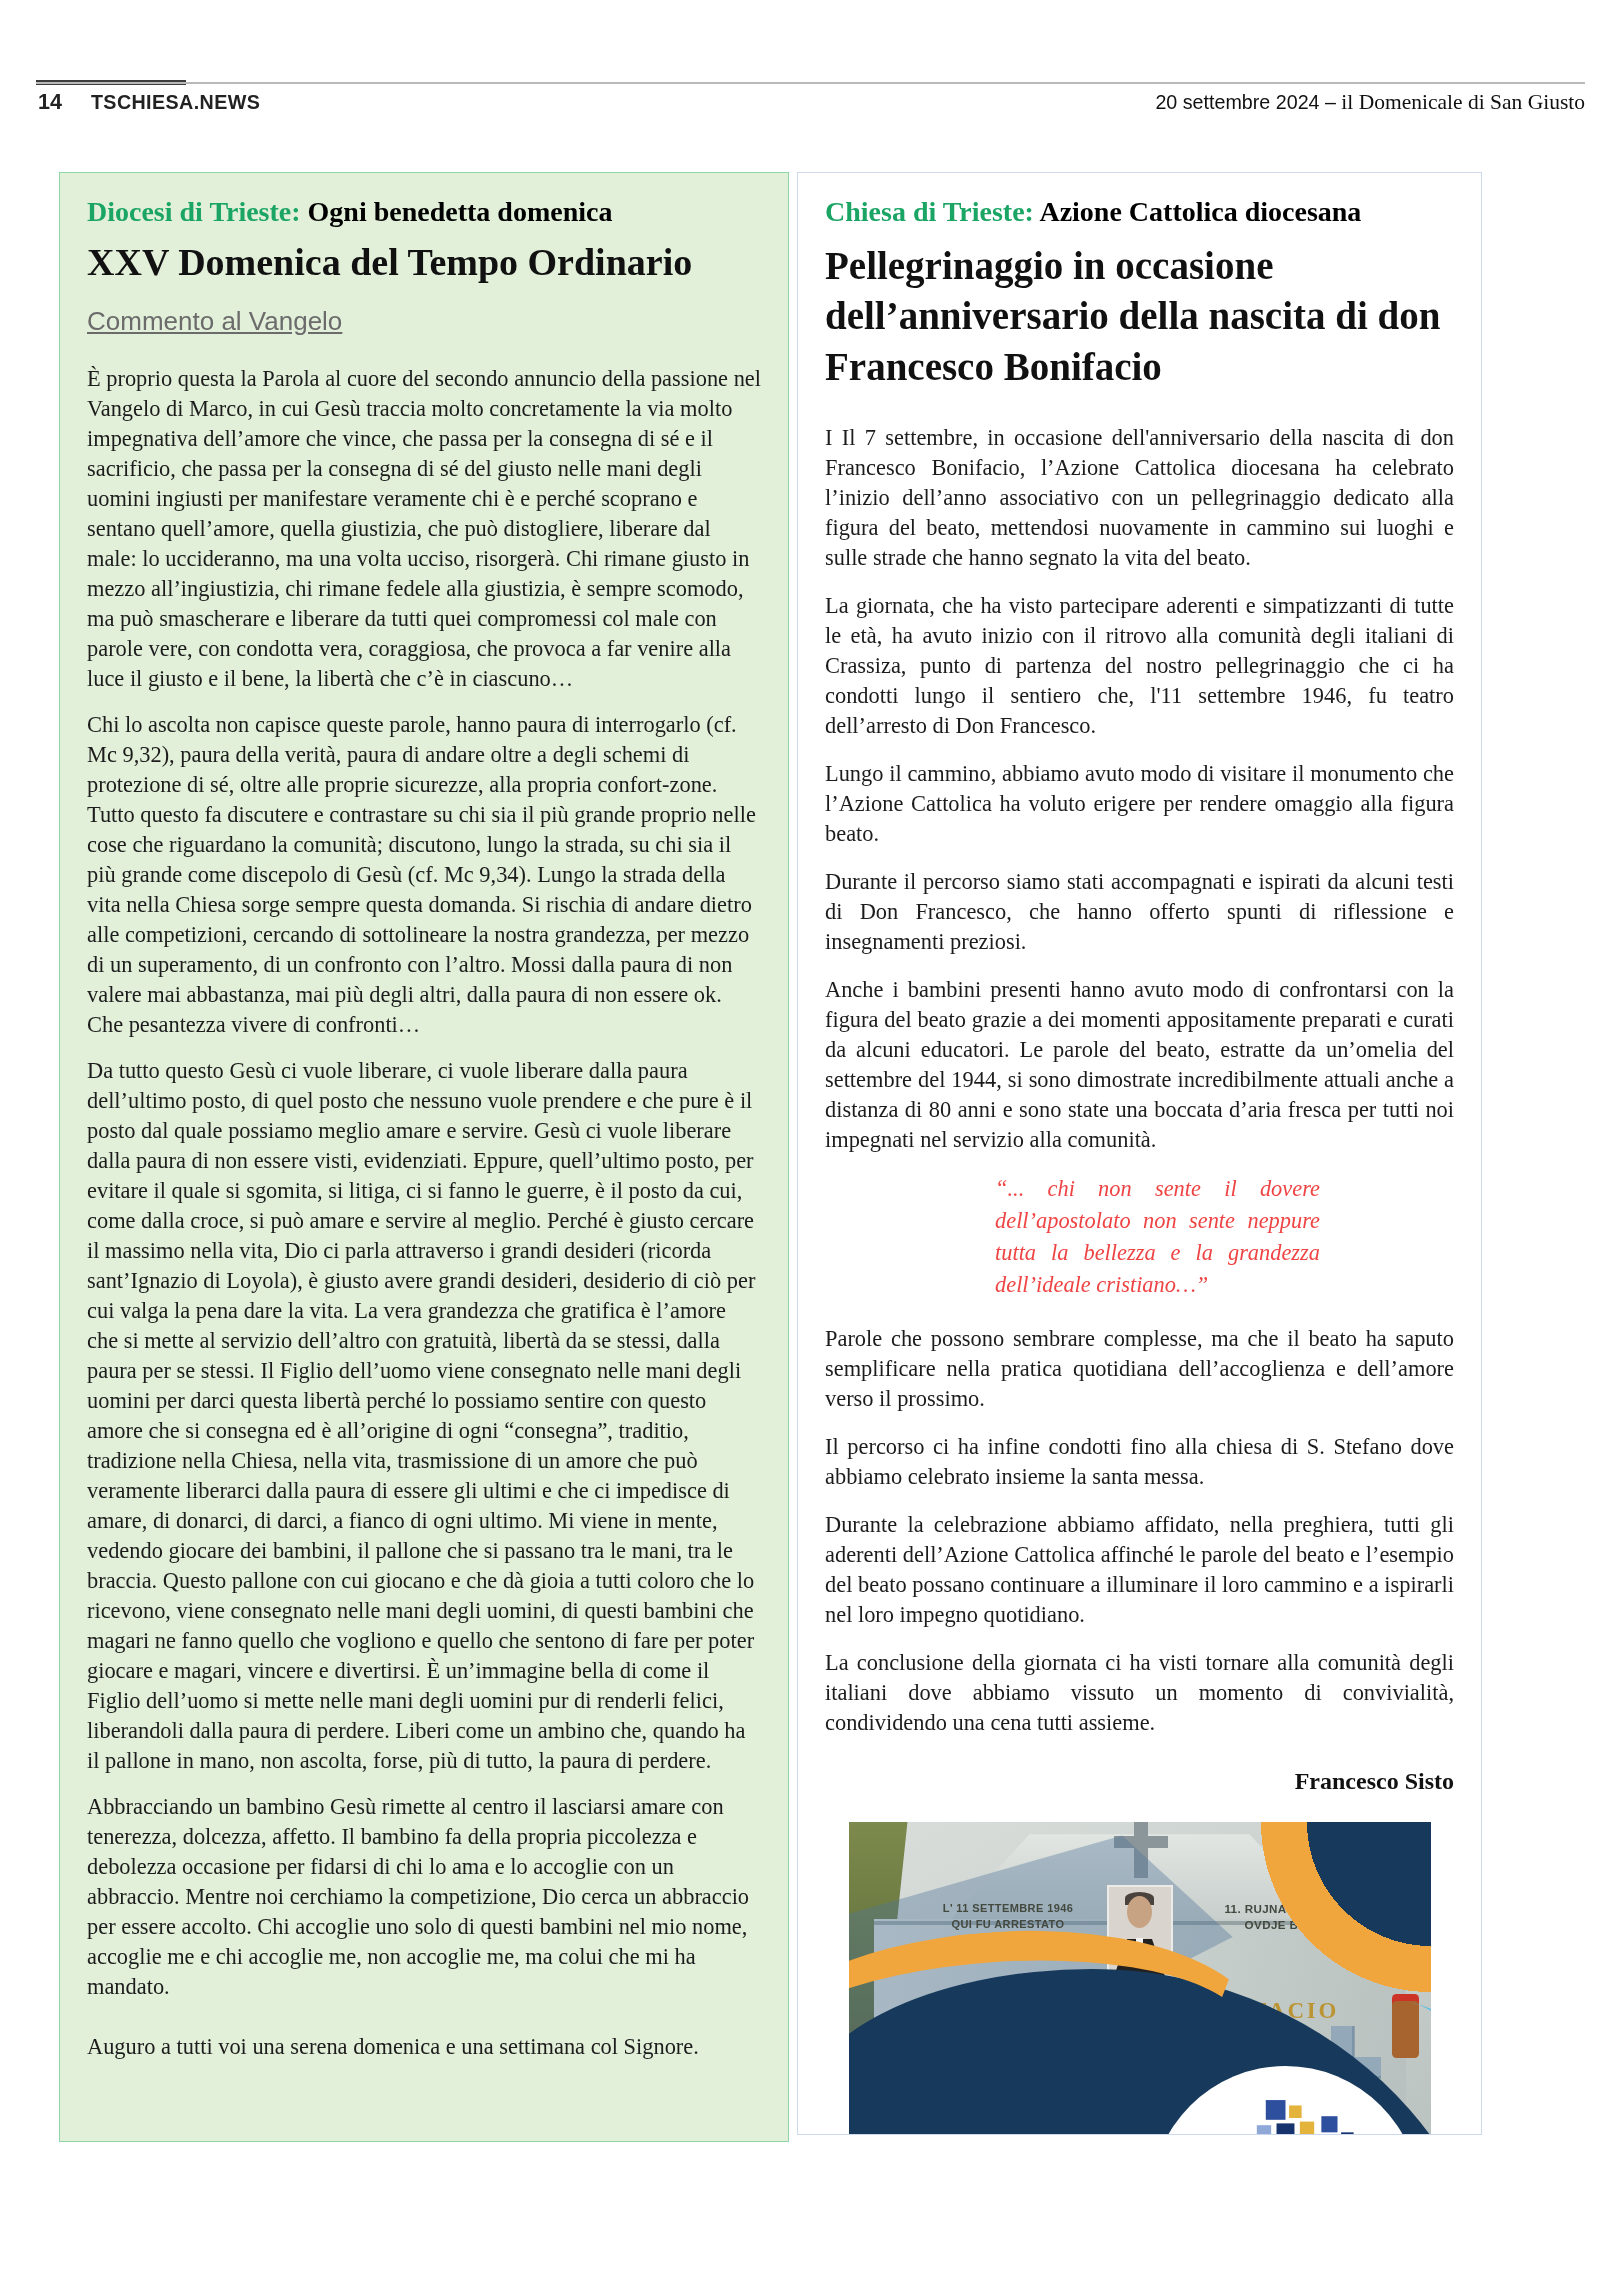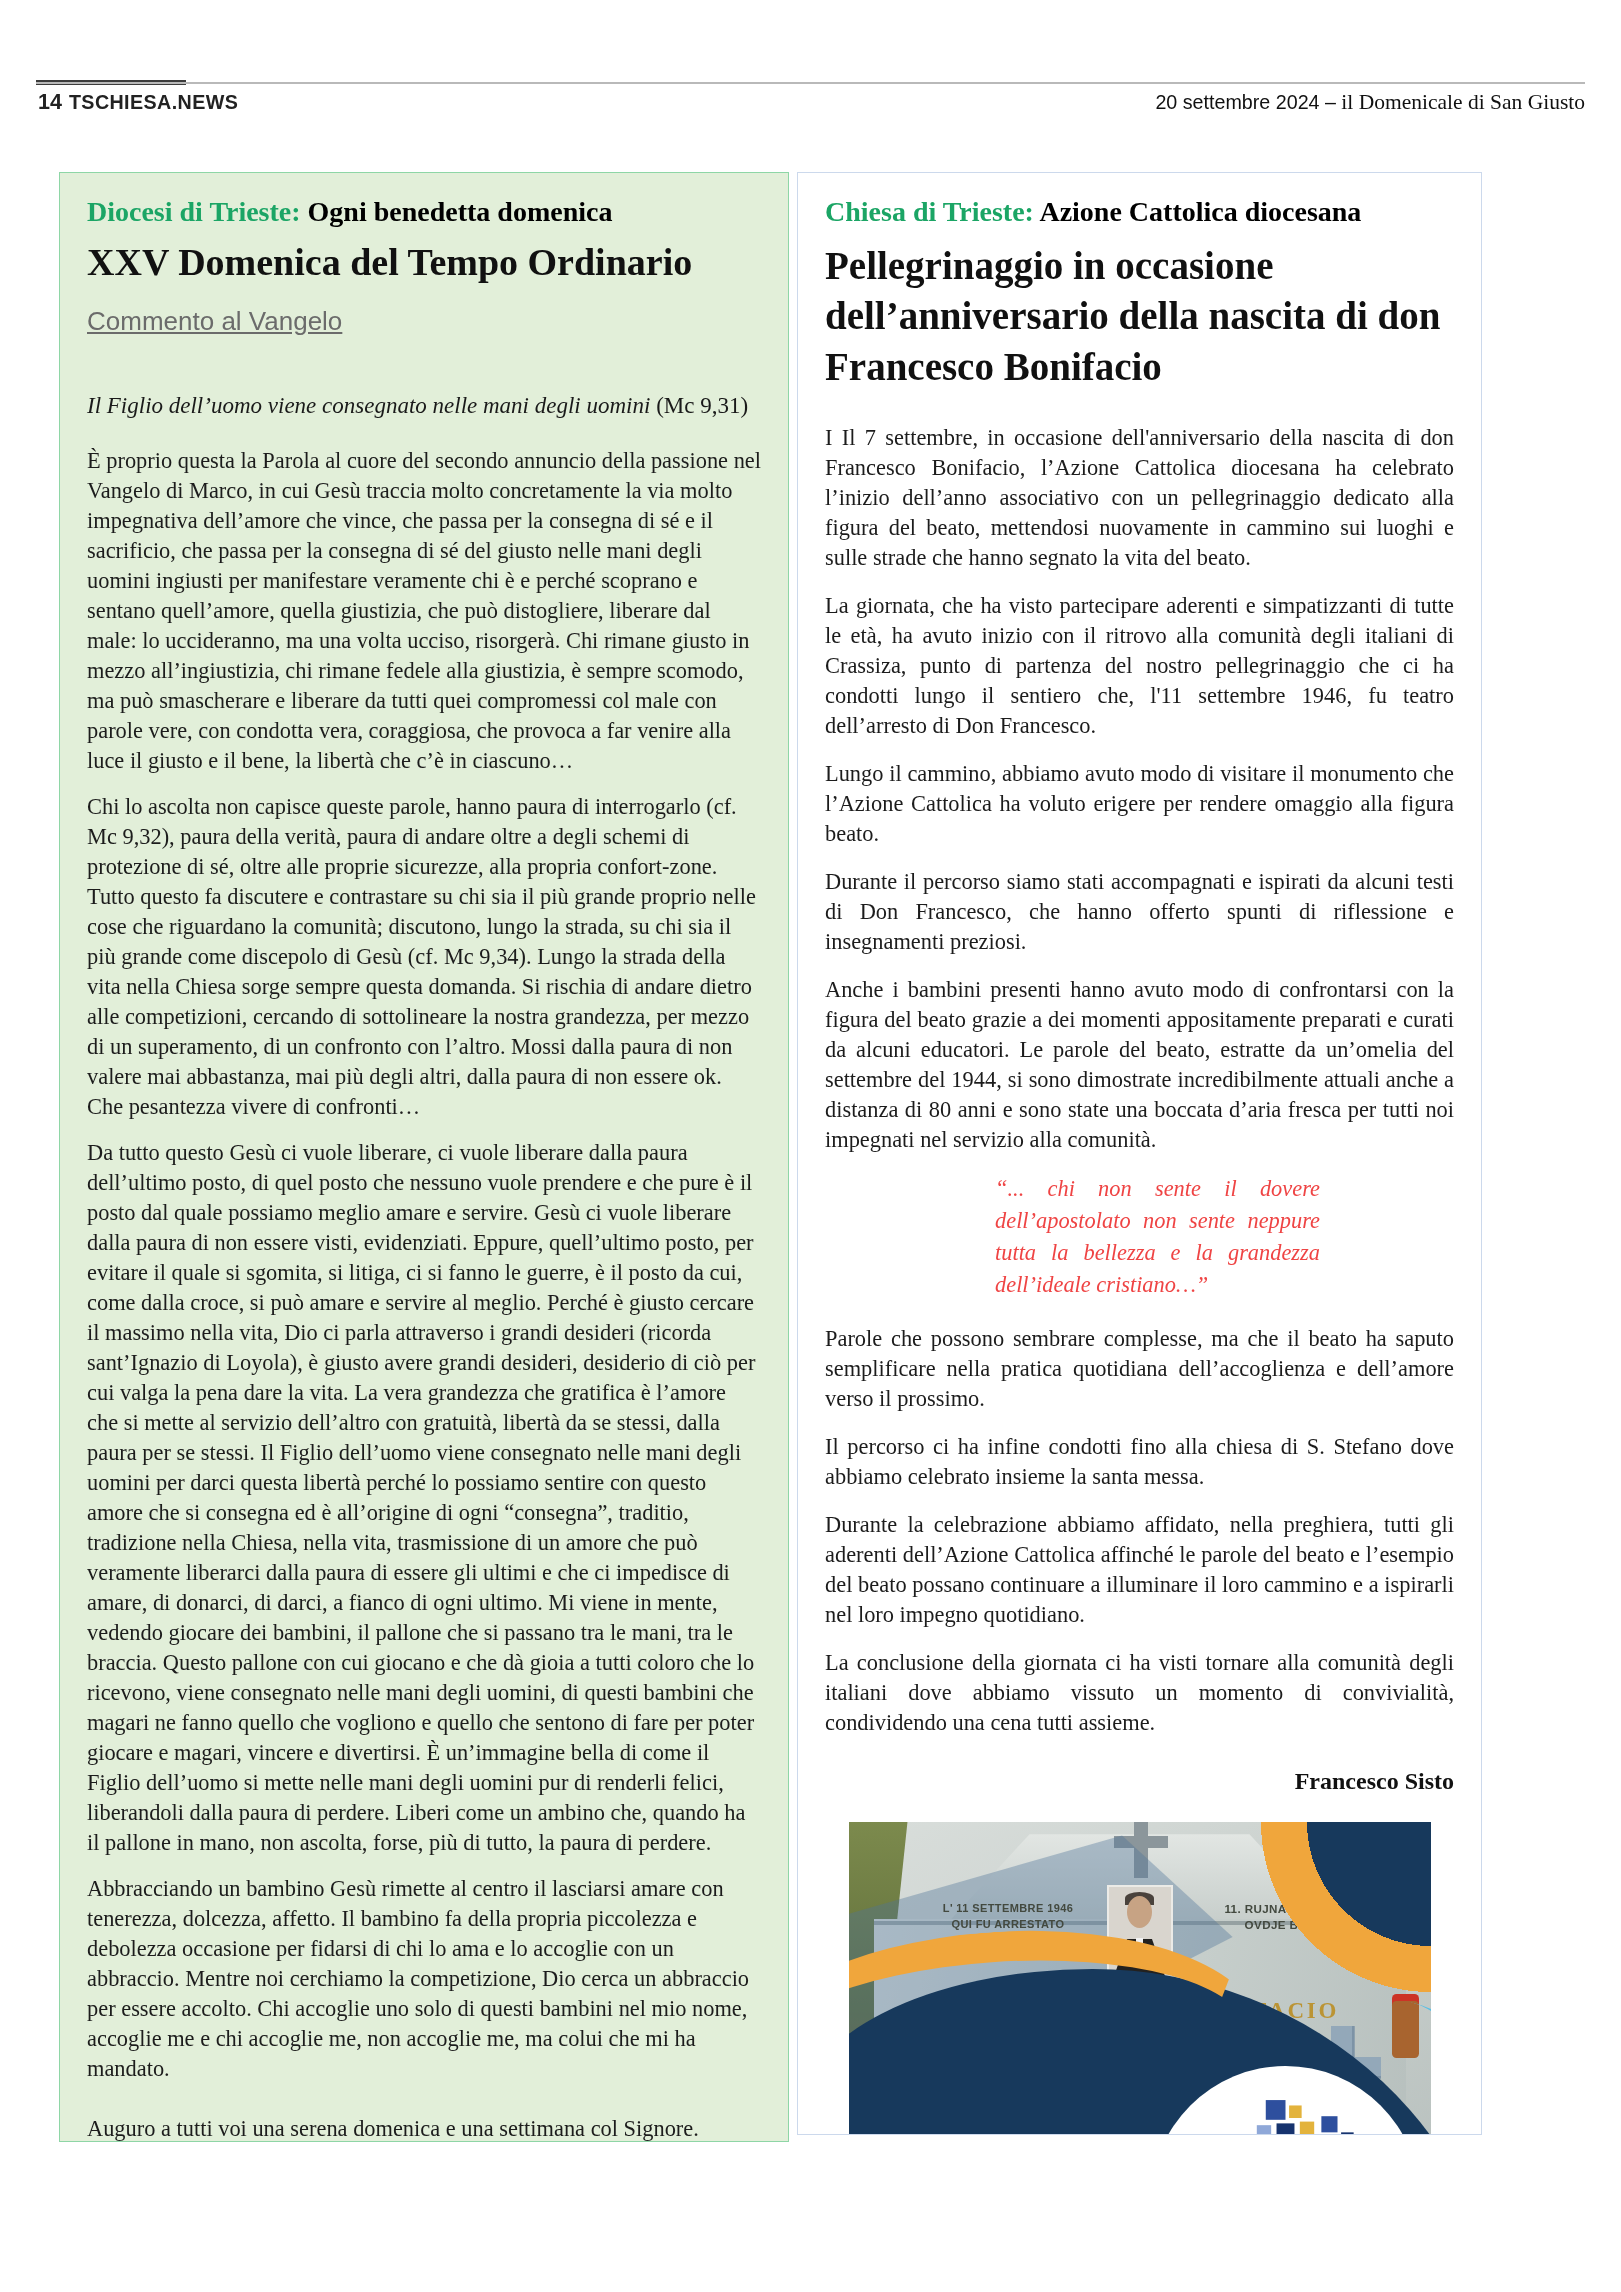--- a/index.html
+++ b/index.html
@@ -2,21 +2,21 @@
 <html style="font-size:14.3px"><head>
 <meta charset="utf-8">
 <style>
   html,body{margin:0;padding:0;background:#ffffff;}
   .page{position:relative;width:1621px;height:2293px;background:#ffffff;overflow:hidden;
         font-family:"Liberation Serif", serif;color:#1a1a1a;}
 
   
   .hdr-rule{position:absolute;left:36px;top:82px;width:1549px;height:1.8px;background:#b9b9b9;}
   .hdr-rule-dark{position:absolute;left:36px;top:80px;width:150px;height:5.4px;background:#3c3c3c;}
-  .hdr-left{position:absolute;left:38px;top:90px;display:flex;align-items:baseline;gap:7px;
+  .hdr-left{position:absolute;left:38px;top:90px;display:flex;align-items:baseline;gap:29px;
             font-family:"Liberation Sans", sans-serif;}
   .hdr-page-num{font-size:21.5px;font-weight:bold;color:#222;}
   .hdr-site{font-size:19.7px;font-weight:600;letter-spacing:0.4px;color:#222;}
   .hdr-right{position:absolute;right:36px;top:90px;font-size:20.6px;color:#111;white-space:nowrap;}
   .hdr-right .date-part{font-family:"Liberation Sans", sans-serif;font-size:19.7px;}
   .hdr-right .edition-part{font-family:"Liberation Serif", serif;font-size:21.5px;}
 
   
   .box-left{position:absolute;left:59px;top:172px;width:730px;height:1970px;box-sizing:border-box;
             background:#e2efd9;border:1.8px solid #8ed6a6;padding:21.5px 27px;overflow:hidden;}
@@ -121,23 +121,20 @@
   <div class="hdr-right">
     <span class="date-part">20 settembre 2024 –</span><span class="edition-part"> il Domenicale di San Giusto</span>
   </div>
 
   <div class="box-left">
     <div class="kicker">
       <span class="k-green">Diocesi di Trieste:</span><span class="k-black"> Ogni benedetta domenica</span>
     </div>
     <div class="art-title">XXV Domenica del Tempo Ordinario</div>
     <div class="subtitle">Commento al Vangelo</div>
-    <div class="lead">
-      <span class="lead-it">Il Figlio dell’uomo viene consegnato nelle mani degli uomini</span><span> (Mc 9,31)</span>
-    </div>
     <div class="body-copy">
       <p>È proprio questa la Parola al cuore del secondo annuncio della passione nel Vangelo di Marco, in cui Gesù traccia molto concretamente la via molto impegnativa dell’amore che vince, che passa per la consegna di sé e il sacrificio, che passa per la consegna di sé del giusto nelle mani degli uomini ingiusti per manifestare veramente chi è e perché scoprano e sentano quell’amore, quella giustizia, che può distogliere, liberare dal male: lo uccideranno, ma una volta ucciso, risorgerà. Chi rimane giusto in mezzo all’ingiustizia, chi rimane fedele alla giustizia, è sempre scomodo, ma può smascherare e liberare da tutti quei compromessi col male con parole vere, con condotta vera, coraggiosa, che provoca a far venire alla luce il giusto e il bene, la libertà che c’è in ciascuno…</p>
       <p>Chi lo ascolta non capisce queste parole, hanno paura di interrogarlo (cf. Mc 9,32), paura della verità, paura di andare oltre a degli schemi di protezione di sé, oltre alle proprie sicurezze, alla propria confort-zone. Tutto questo fa discutere e contrastare su chi sia il più grande proprio nelle cose che riguardano la comunità; discutono, lungo la strada, su chi sia il più grande come discepolo di Gesù (cf. Mc 9,34). Lungo la strada della vita nella Chiesa sorge sempre questa domanda. Si rischia di andare dietro alle competizioni, cercando di sottolineare la nostra grandezza, per mezzo di un superamento, di un confronto con l’altro. Mossi dalla paura di non valere mai abbastanza, mai più degli altri, dalla paura di non essere ok. Che pesantezza vivere di confronti…</p>
       <p>Da tutto questo Gesù ci vuole liberare, ci vuole liberare dalla paura dell’ultimo posto, di quel posto che nessuno vuole prendere e che pure è il posto dal quale possiamo meglio amare e servire. Gesù ci vuole liberare dalla paura di non essere visti, evidenziati. Eppure, quell’ultimo posto, per evitare il quale si sgomita, si litiga, ci si fanno le guerre, è il posto da cui, come dalla croce, si può amare e servire al meglio. Perché è giusto cercare il massimo nella vita, Dio ci parla attraverso i grandi desideri (ricorda sant’Ignazio di Loyola), è giusto avere grandi desideri, desiderio di ciò per cui valga la pena dare la vita. La vera grandezza che gratifica è l’amore che si mette al servizio dell’altro con gratuità, libertà da se stessi, dalla paura per se stessi. Il Figlio dell’uomo viene consegnato nelle mani degli uomini per darci questa libertà perché lo possiamo sentire con questo amore che si consegna ed è all’origine di ogni “consegna”, traditio, tradizione nella Chiesa, nella vita, trasmissione di un amore che può veramente liberarci dalla paura di essere gli ultimi e che ci impedisce di amare, di donarci, di darci, a fianco di ogni ultimo. Mi viene in mente, vedendo giocare dei bambini, il pallone che si passano tra le mani, tra le braccia. Questo pallone con cui giocano e che dà gioia a tutti coloro che lo ricevono, viene consegnato nelle mani degli uomini, di questi bambini che magari ne fanno quello che vogliono e quello che sentono di fare per poter giocare e magari, vincere e divertirsi. È un’immagine bella di come il Figlio dell’uomo si mette nelle mani degli uomini pur di renderli felici, liberandoli dalla paura di perdere. Liberi come un ambino che, quando ha il pallone in mano, non ascolta, forse, più di tutto, la paura di perdere.</p>
       <p>Abbracciando un bambino Gesù rimette al centro il lasciarsi amare con tenerezza, dolcezza, affetto. Il bambino fa della propria piccolezza e debolezza occasione per fidarsi di chi lo ama e lo accoglie con un abbraccio. Mentre noi cerchiamo la competizione, Dio cerca un abbraccio per essere accolto. Chi accoglie uno solo di questi bambini nel mio nome, accoglie me e chi accoglie me, non accoglie me, ma colui che mi ha mandato.</p>
       <p class="last-para">Auguro a tutti voi una serena domenica e una settimana col Signore.</p>
     </div>
 
   </div>
 

